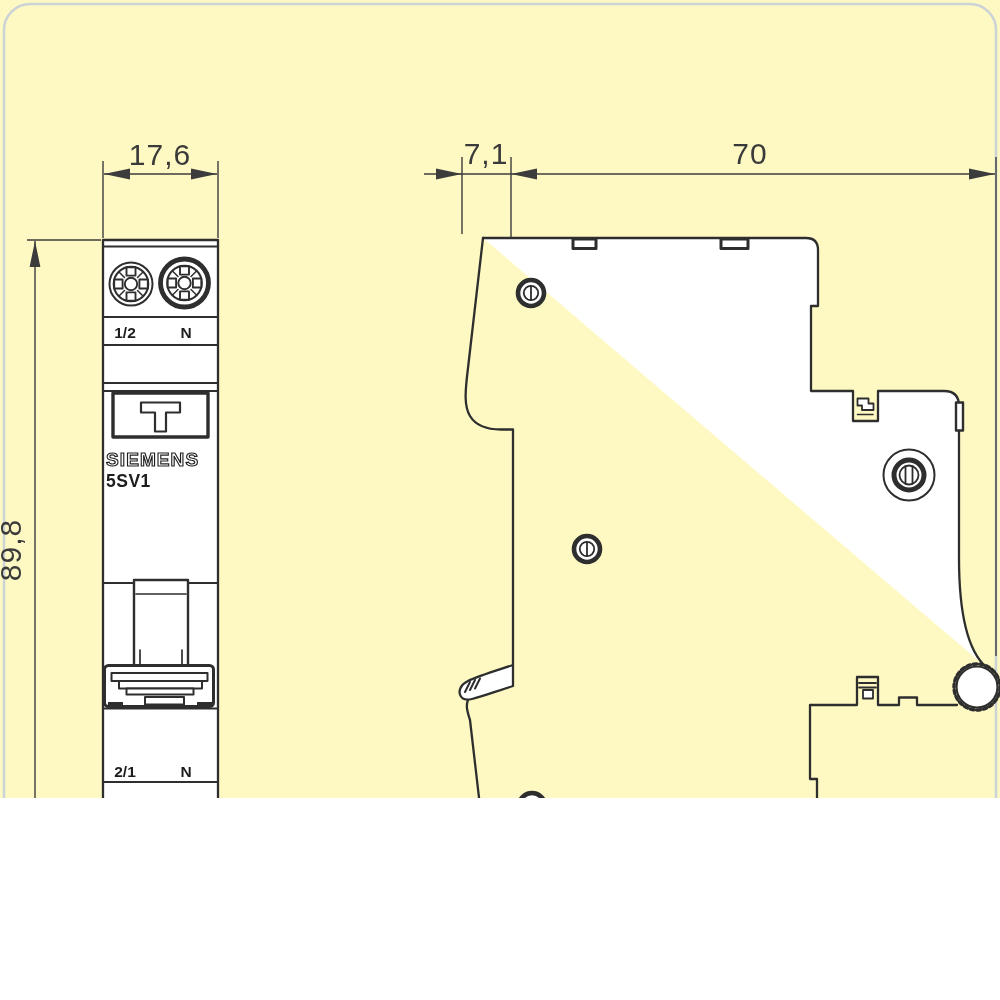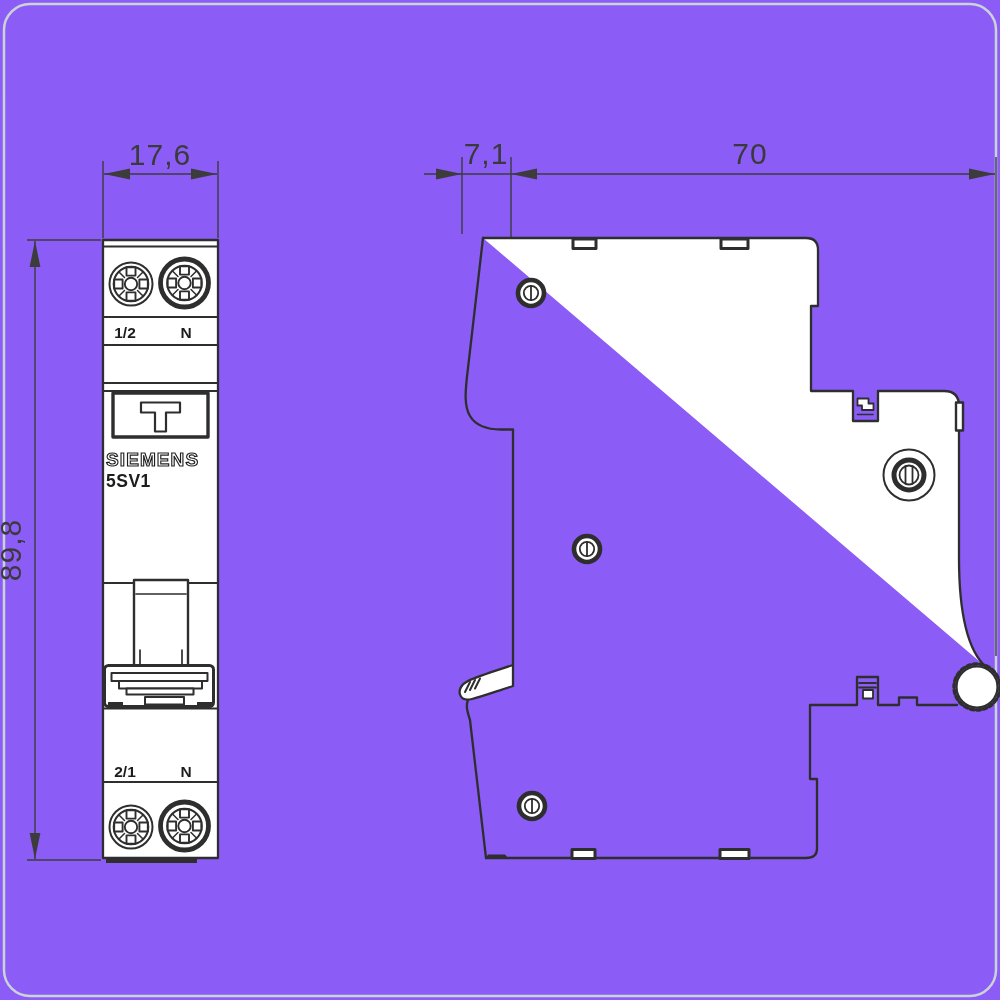--- a/index.html
+++ b/index.html
@@ -1,16 +1,16 @@
 <!DOCTYPE html>
 <html><head>
 <meta charset="utf-8">
 <style>
   html,body{margin:0;padding:0;background:#ffffff;}
-  .canvas{position:relative;width:1000px;height:1000px;background:#8b5cf6;overflow:hidden;
+  .canvas{position:relative;width:1000px;height:798px;background:#fef9c3;overflow:hidden;
           font-family:"Liberation Sans", sans-serif;}
   svg{display:block;}
   .outline{stroke:#2e2e2e;fill:none;stroke-linejoin:round;stroke-linecap:round;}
   .fillwhite{fill:#ffffff;}
   .dim{stroke:#3c3c3c;stroke-width:1.4;fill:none;}
   .dimhead{fill:#3c3c3c;stroke:none;}
   .dimtext{fill:#3a3a3a;font-size:30px;letter-spacing:1px;}
   .lbl{fill:#1d1d1d;font-size:15.5px;font-weight:700;}
   .brand{fill:#ffffff;stroke:#1d1d1d;stroke-width:1.15px;font-size:19px;font-weight:700;letter-spacing:1.1px;}
   .model{fill:#1d1d1d;font-size:17.5px;font-weight:700;letter-spacing:.5px;}

